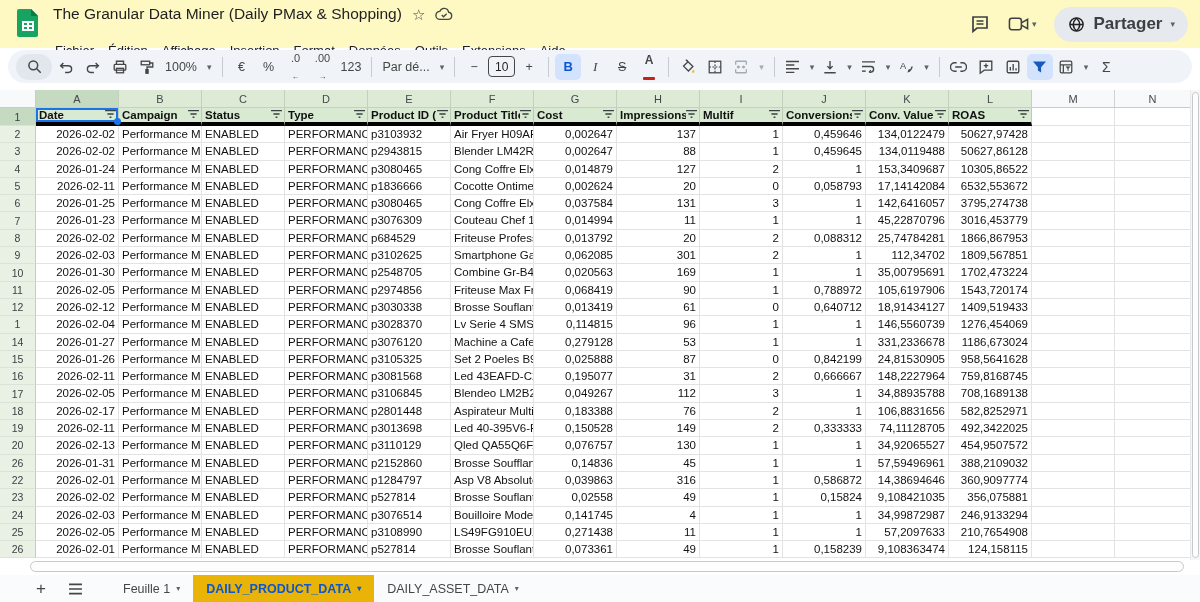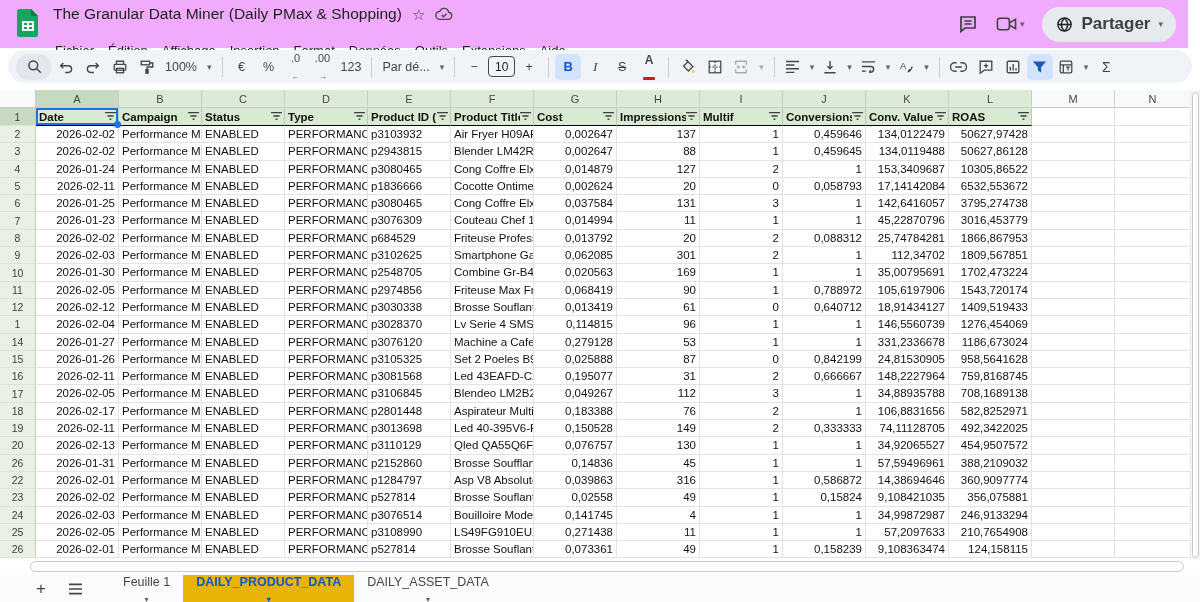--- a/index.html
+++ b/index.html
@@ -1,20 +1,20 @@
 <!DOCTYPE html>
 <html><head>
 <meta charset="utf-8">
 <style>
   * { margin:0; padding:0; box-sizing:border-box; }
   html,body { width:1200px; height:602px; overflow:hidden; }
   body { font-family:"Liberation Sans", sans-serif; background:#fff; position:relative; color:#202124; }
 
   
-  .topbar { position:absolute; top:0; left:0; right:12px; height:48px; background:#f0abfc; }
+  .topbar { position:absolute; top:0; left:0; right:0; height:48px; background:#fef9c3; }
   .logo { position:absolute; left:13px; top:8px; width:30px; height:30px; }
   .title-row { position:absolute; left:53px; top:5px; display:flex; align-items:center; gap:10px; }
   .doc-title { font-size:15.5px; color:#1f1f1f; white-space:nowrap; }
   .title-ic { color:#444746; display:flex; align-items:center; }
   .star { font-size:15px; line-height:1; }
   .menubar { position:absolute; left:48px; top:25px; display:flex; }
   .menu-item { font-size:13px; color:#202124; padding:2px 7px; border-radius:9px; cursor:default;margin-top:16px; }
   .top-right { position:absolute; right:12px; top:6px; height:36px; display:flex; align-items:center; gap:18px; }
   .tr-ic { color:#3c4043; display:flex; align-items:center; }
   .meet-wrap { display:flex; align-items:center; gap:3px; color:#3c4043; }
@@ -51,37 +51,37 @@
   .colletter.selgrn { background:#c5dac1; }
   .colletter.last { flex:1; border-right:none; }
   .grow { display:flex; height:17.3px; background:#fff; }
   .grow.hdr { height:18px; }
   .gut { width:36px; flex:none; display:flex; align-items:center; justify-content:center; font-size:10.5px; color:#3c4043; background:#e9f1e5; border-right:1px solid #c5cdc1; border-bottom:1px solid #dbe3d6; }
   .gut.sel { background:#c5dac1; }
   .cell { width:83px; flex:none; font-size:11.5px; line-height:17.3px; color:#121212; padding:0 3px; white-space:nowrap; overflow:hidden; border-right:1px solid #e2e3e2; border-bottom:1px solid #e2e3e2; }
   .cell.r { text-align:right; }
   .cell.empty { background:#fff; }
   .cell.lastc { flex:1; border-right:none; }
-  .hcell { width:83px; flex:none; display:flex; align-items:center; justify-content:space-between; background:#d9ead3; border-right:1px solid #bccab6; border-bottom:1px solid #000000; font-size:11.5px; font-weight:700; color:#111; padding:0 2px 0 3px; position:relative; }
+  .hcell { width:83px; flex:none; display:flex; align-items:center; justify-content:space-between; background:#d9ead3; border-right:1px solid #bccab6; border-bottom:4px solid #000000; font-size:11.5px; font-weight:700; color:#111; padding:0 2px 0 3px; position:relative; }
   .hcell .lbl { white-space:nowrap; overflow:hidden; }
   .hcell svg { flex:none; }
   .hcell.selcell { box-shadow:inset 0 0 0 2px #1a73e8; z-index:2; }
   .hcell.selcell::after { content:""; position:absolute; right:-3px; bottom:-3px; width:7px; height:7px; border-radius:50%; background:#1a73e8; z-index:3; }
 
   
   .vscroll { position:absolute; top:90px; right:0; width:10px; height:470px; background:#f4f6f7; border-left:1px solid #e7e9ea; }
   .vthumb { position:absolute; top:2px; left:1px; right:1px; bottom:2px; background:#fdfdfd; border:1px solid #c6c8ca; border-radius:5px; }
   .hscroll { position:absolute; left:30px; right:16px; top:561px; height:11px; }
   .hthumb { width:100%; height:100%; background:#fdfdfd; border:1px solid #c6c8ca; border-radius:6px; }
 
   
   .tabbar { position:absolute; left:0; right:0; bottom:0; height:27px; background:#f9fbfd; display:flex; align-items:center; }
   .tb-ic { width:34px; display:flex; align-items:center; justify-content:center; color:#444746; }
   .tabs-wrap { display:flex; align-items:center; height:100%; margin-left:18px; }
-  .sheet-tab { height:100%; display:flex; align-items:center; gap:6px; padding:0 13px; font-size:12.5px; color:#444746;flex-direction:column; }
+  .sheet-tab { height:100%; display:flex; align-items:center; gap:6px; padding:0 13px; font-size:12.5px; color:#444746; }
   .sheet-tab .chev { font-size:8px; }
   .sheet-tab.active { background:#eab308; color:#0b57d0; font-weight:700; }
   .sheet-tab.active .chev { color:#0b57d0; }
 </style>
 </head>
 <body>
 
 <div class="topbar">
   <svg class="logo" viewBox="0 0 30 30">
     <path d="M6 1h12l7 7v19a2 2 0 0 1-2 2H6a2 2 0 0 1-2-2V3a2 2 0 0 1 2-2z" fill="#17a463"></path>

